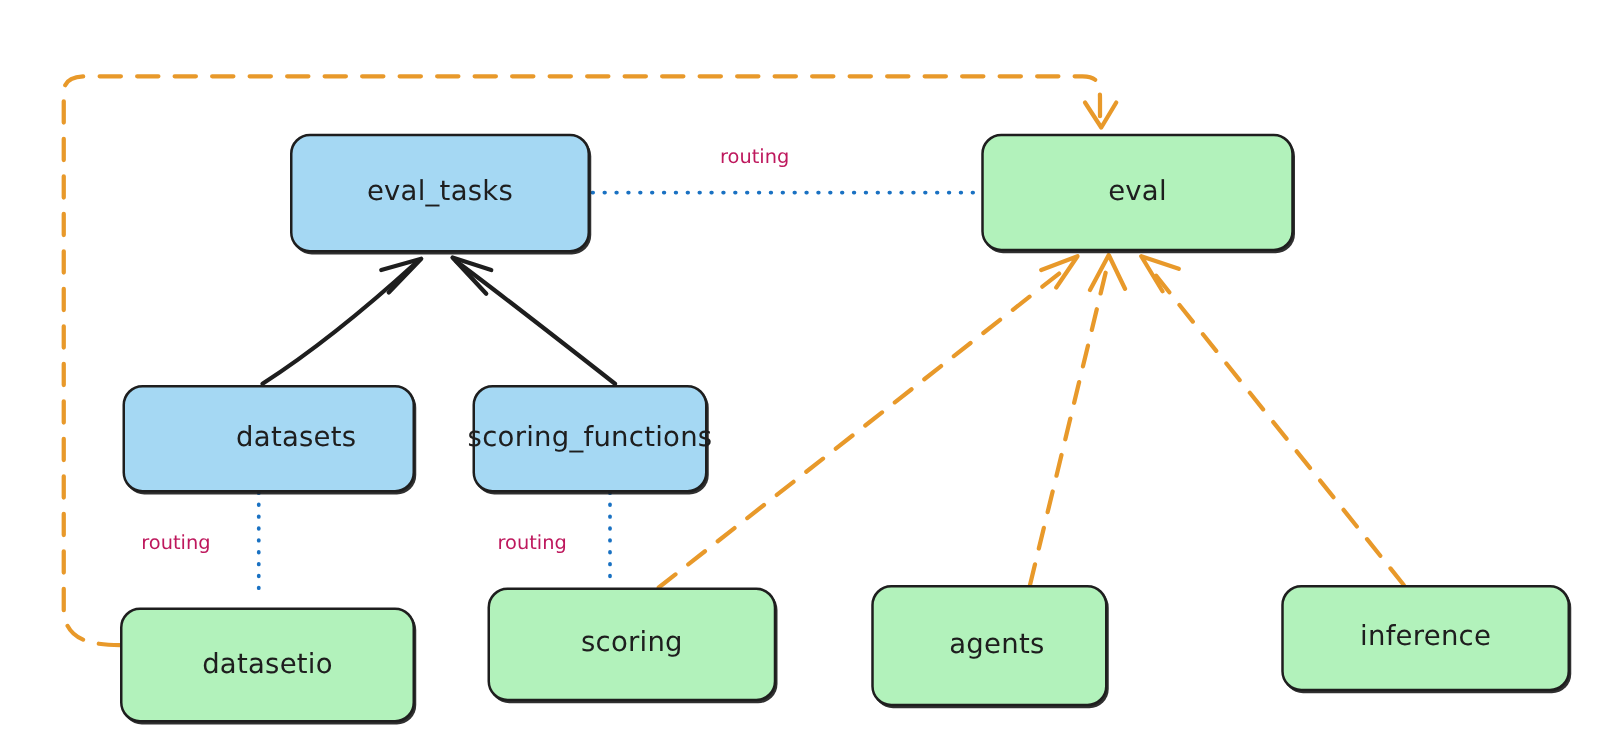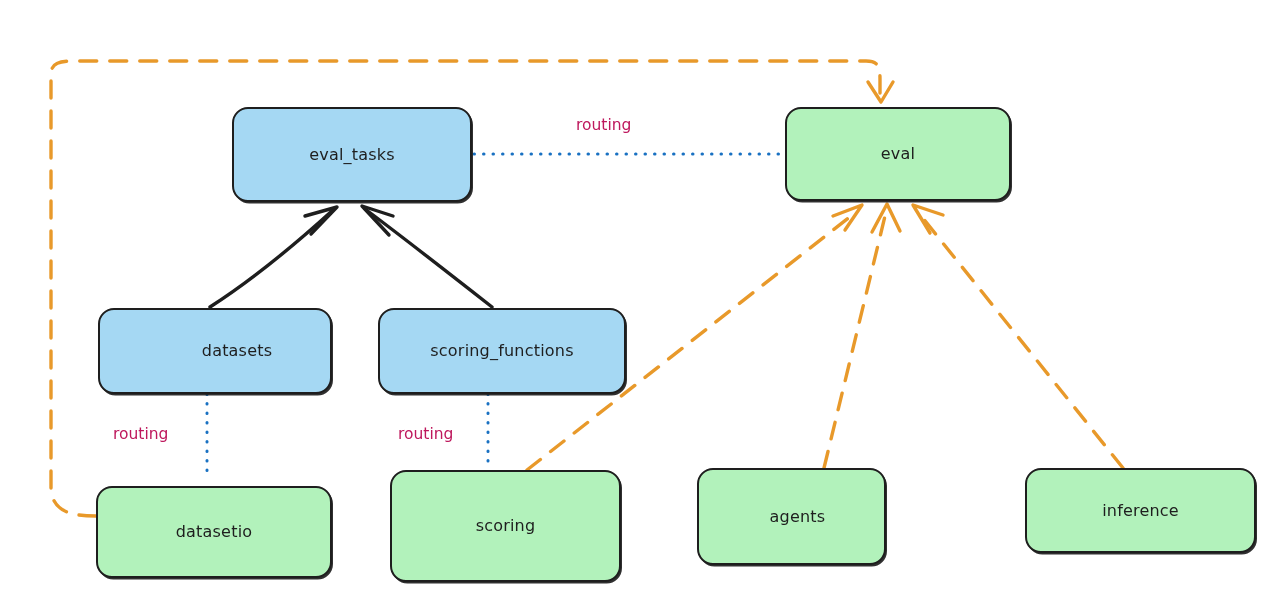--- a/index.html
+++ b/index.html
@@ -36,21 +36,21 @@
     justify-content: center;
     text-align: center;
     color: #1e1e1e;
     font-family: "DejaVu Sans", sans-serif;
     letter-spacing: 0.2px;
     box-shadow: 1.5px 2px 0 -0.5px rgba(30,30,30,0.92);
   }
   .node .node-label {
     display: block;
     line-height: 1.1;
-    font-size: 16px;
+    font-size: 22px;
   }
   .node.blue { background: #a5d8f3; }
   .node.green { background: #b2f2bb; }
   .edge-label {
     position: absolute;
     color: #be185d;
     font-size: 15.5px;
     font-family: "DejaVu Sans", sans-serif;
     white-space: nowrap;
     line-height: 1;
@@ -104,37 +104,37 @@
     <g>
       <path d="M 1123 468 L 918 212" fill="none" stroke="#e8992a" stroke-width="3.4" stroke-linecap="round" stroke-dasharray="17 13"></path>
       <path d="M 930 233 L 913 205 L 943 215" fill="none" stroke="#e8992a" stroke-width="3.4" stroke-linecap="round" stroke-linejoin="round"></path>
     </g>
   </svg>
 
   <div class="node blue" style="left:232px; top:107px; width:240px; height:95px;">
     <span class="node-label">eval_tasks</span>
   </div>
 
-  <div class="node green" style="left:785px; top:107px; width:226px; height:94px;">
+  <div class="node green" style="left:785px; top:107px; width:250px; height:94px;">
     <span class="node-label">eval</span>
   </div>
 
   <div class="node blue" style="left:98px; top:308px; width:234px; height:86px;padding-left:44px;">
     <span class="node-label">datasets</span>
   </div>
 
-  <div class="node blue" style="left:378px; top:308px; width:248px; height:86px;">
+  <div class="node blue" style="left:378px; top:308px; width:188px; height:86px;">
     <span class="node-label">scoring_functions</span>
   </div>
 
   <div class="node green" style="left:96px; top:486px; width:236px; height:92px;">
     <span class="node-label">datasetio</span>
   </div>
 
-  <div class="node green" style="left:390px; top:470px; width:231px; height:112px;">
+  <div class="node green" style="left:390px; top:470px; width:231px; height:91px;">
     <span class="node-label">scoring</span>
   </div>
 
   <div class="node green" style="left:697px; top:468px; width:189px; height:97px;padding-left:12px;">
     <span class="node-label">agents</span>
   </div>
 
   <div class="node green" style="left:1025px; top:468px; width:231px; height:85px;">
     <span class="node-label">inference</span>
   </div>

